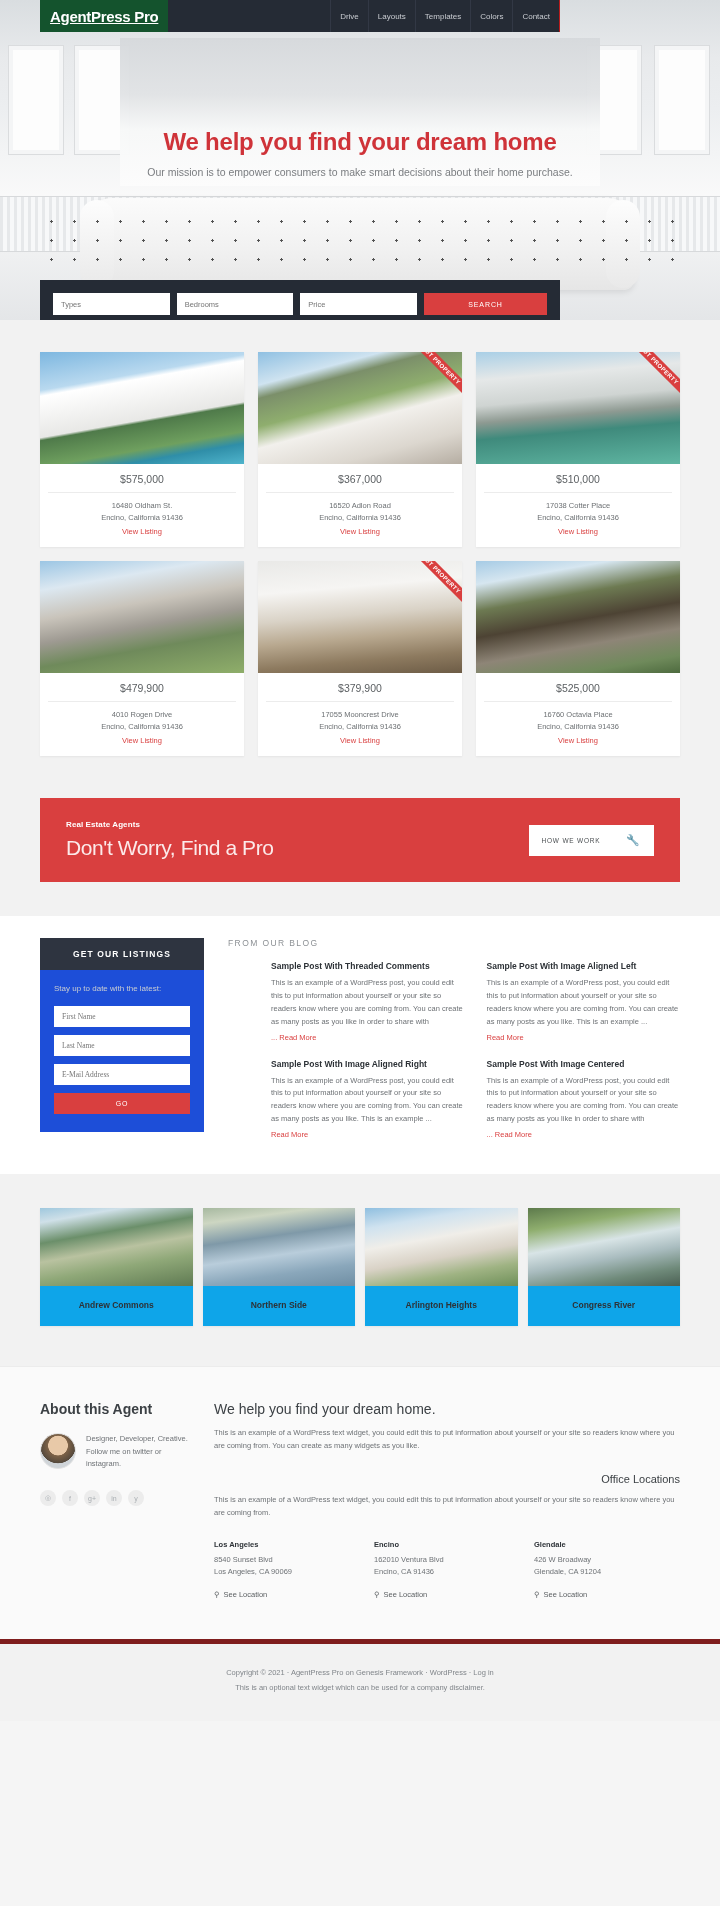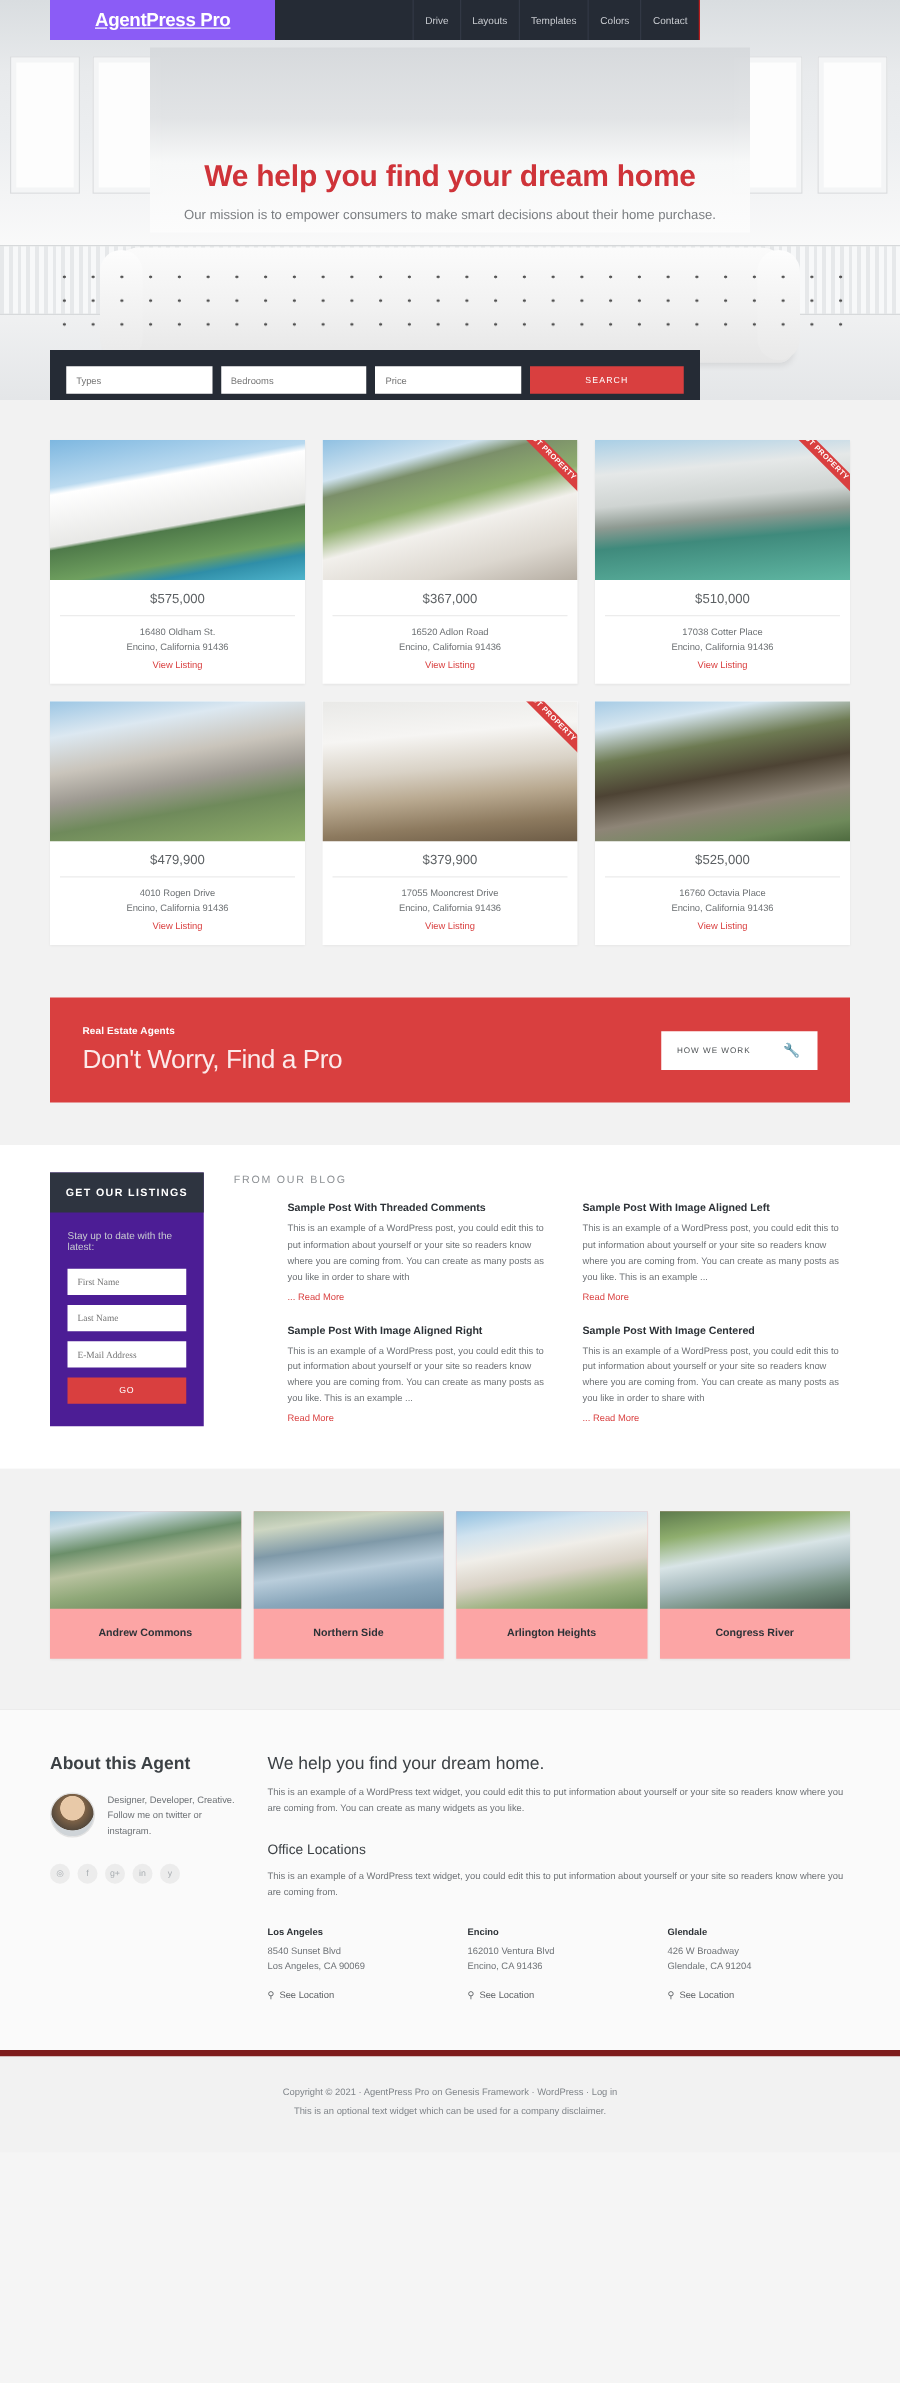--- a/index.html
+++ b/index.html
@@ -63,22 +63,22 @@
   }
   .hero-sub { color: #7a7d80; font-size: 10.5px; padding: 11px 24px 0; line-height: 1.4; }
 
   
   .navbar {
     position: absolute; left: 40px; top: 0; width: 520px; height: 32px;
     background: #252b35; z-index: 9; display: flex; align-items: center;
   }
   .brand {
     color: #fff; font-size: 15px; font-weight: bold; letter-spacing: -.3px;
-    padding: 0 36px; height: 32px; display: flex; align-items: center;
-    background: #8b5cf6;
+    padding: 0 10px; height: 32px; display: flex; align-items: center;
+    background: #14532d;
   }
   .navmenu { margin-left: auto; display: flex; height: 32px; }
   .navmenu a {
     color: #c9ccd1; font-size: 8px; text-decoration: none;
     display: flex; align-items: center; padding: 0 9px;
     border-left: 1px solid #323845; height: 32px;
   }
   .navmenu a:last-child { border-right: 1px solid #b91c1c; }
 
   
@@ -130,21 +130,21 @@
   .cta-title { color: #fceaea; font-size: 21px; font-weight: normal; margin-top: 7px; letter-spacing: -.4px; }
   .cta-btn {
     background: #fff; color: #4b4f52; font-size: 6.5px; letter-spacing: .8px;
     padding: 9px 13px; display: flex; align-items: center; gap: 26px;
     text-decoration: none; min-width: 100px;
   }
   .cta-btn .wrench { font-size: 11px; color: #3a3f44; }
 
   
   .midsec { background: #fff; padding: 22px 40px 34px; display: flex; gap: 24px; }
-  .side { width: 123px; background: #4c1d95; align-self: flex-start; }
+  .side { width: 164px; background: #1d4ed8; align-self: flex-start; }
   .side-h {
     background: #2e3440; color: #fff; font-size: 8.5px; font-weight: bold;
     letter-spacing: 1.1px; padding: 11px 0; text-align: center;
   }
   .side-b { padding: 14px 14px 18px; }
   .side-note { color: #c8ccd1; font-size: 8px; margin-bottom: 13px; }
   .side-b input[type=text] {
     width: 100%; height: 21px; border: none; background: #fff; margin-bottom: 8px;
     font-family: Liberation Serif, serif; font-size: 7.5px; color: #9aa0a4; padding: 0 8px; outline: none;
   }
@@ -155,21 +155,21 @@
   .blog { flex: 1; }
   .blog-h { color: #8d9195; font-size: 8.5px; letter-spacing: 1.4px; margin-bottom: 13px; }
   .bgrid { display: grid; grid-template-columns: 1fr 1fr; gap: 16px 22px; margin-left: 43px; }
   .post-t { font-size: 8.5px; font-weight: bold; color: #2d3237; margin-bottom: 6px; }
   .post-x { font-size: 7.5px; color: #6e7276; line-height: 1.72; }
   .post-m { font-size: 7.5px; color: #d93f3f; text-decoration: none; text-align: center; }
 
   
   .hoods { background: #f2f2f2; padding: 34px 40px 40px; }
   .hgrid { display: grid; grid-template-columns: repeat(4,1fr); gap: 10px; }
-  .hcard { background: #fca5a5; box-shadow: 0 1px 2px rgba(0,0,0,.06); }
+  .hcard { background: #0ea5e9; box-shadow: 0 1px 2px rgba(0,0,0,.06); }
   .hphoto { height: 78px; }
   .hname { text-align: center; font-size: 8.5px; font-weight: bold; color: #2d3237; padding: 14px 4px 16px; }
   .hp1 { background: linear-gradient(170deg,#9fc8de 0%,#cfe0e8 14%,#6b8f6a 34%,#b9c2a0 52%,#8fa878 70%,#5f7a52 100%); }
   .hp2 { background: linear-gradient(172deg,#a7b9a0 0%,#cdd6c2 16%,#7f99a8 38%,#b9cddb 58%,#8aa7bb 78%,#6f8ea3 100%); }
   .hp3 { background: linear-gradient(170deg,#8fbfe0 0%,#cfe2ef 20%,#f0eee9 40%,#d9d2c6 60%,#9fb383 78%,#6e8f58 100%); }
   .hp4 { background: linear-gradient(170deg,#5d7a4c 0%,#8fae6e 22%,#d8e4e6 44%,#a9bcbf 62%,#6f8a7a 82%,#4a5f52 100%); }
 
   
   .fwrap { background: #fafafa; border-top: 1px solid #ececec; padding: 34px 40px 40px; display: flex; gap: 26px; }
   .fleft { width: 148px; }
@@ -183,21 +183,21 @@
   .agenttxt { font-size: 7.5px; color: #6e7276; line-height: 1.65; }
   .socials { display: flex; gap: 6px; margin-top: 20px; }
   .soc {
     width: 16px; height: 16px; border-radius: 50%; background: #ececec;
     display: flex; align-items: center; justify-content: center;
     color: #a9aeb2; font-size: 7px; text-decoration: none;
   }
   .fright { flex: 1; }
   .f-h2 { font-size: 14px; color: #3c4145; font-weight: normal; margin-bottom: 10px; }
   .f-p { font-size: 7.5px; color: #6e7276; line-height: 1.72; }
-  .f-h3 { font-size: 11px; color: #3c4145; font-weight: normal; margin: 20px 0 9px; }
+  .f-h3 { font-size: 11px; color: #3c4145; font-weight: normal; margin: 20px 0 9px; text-align: right; }
   .offices { display: grid; grid-template-columns: repeat(3,1fr); gap: 14px; margin-top: 20px; }
   .off-n { font-size: 7.5px; font-weight: bold; color: #2d3237; margin-bottom: 5px; }
   .off-a { font-size: 7.5px; color: #6e7276; line-height: 1.65; }
   .off-l { font-size: 7.5px; color: #5c6063; text-decoration: none; display: flex; align-items: center; gap: 4px; margin-top: 12px; }
 
   
   .credits { background: #f2f2f2; border-top: 5px solid #7f1d1d; text-align: center; padding: 22px 40px 26px; }
   .credits p { font-size: 7.5px; color: #80858a; line-height: 1.9; }
 </style>
 </head>

